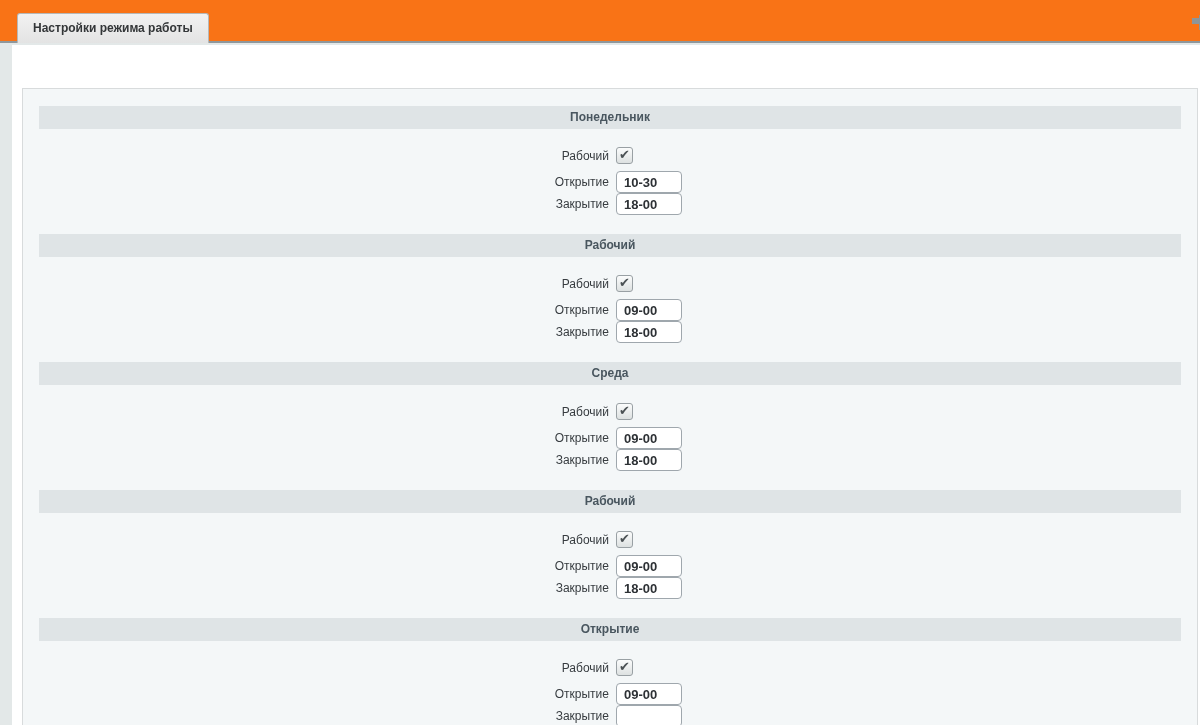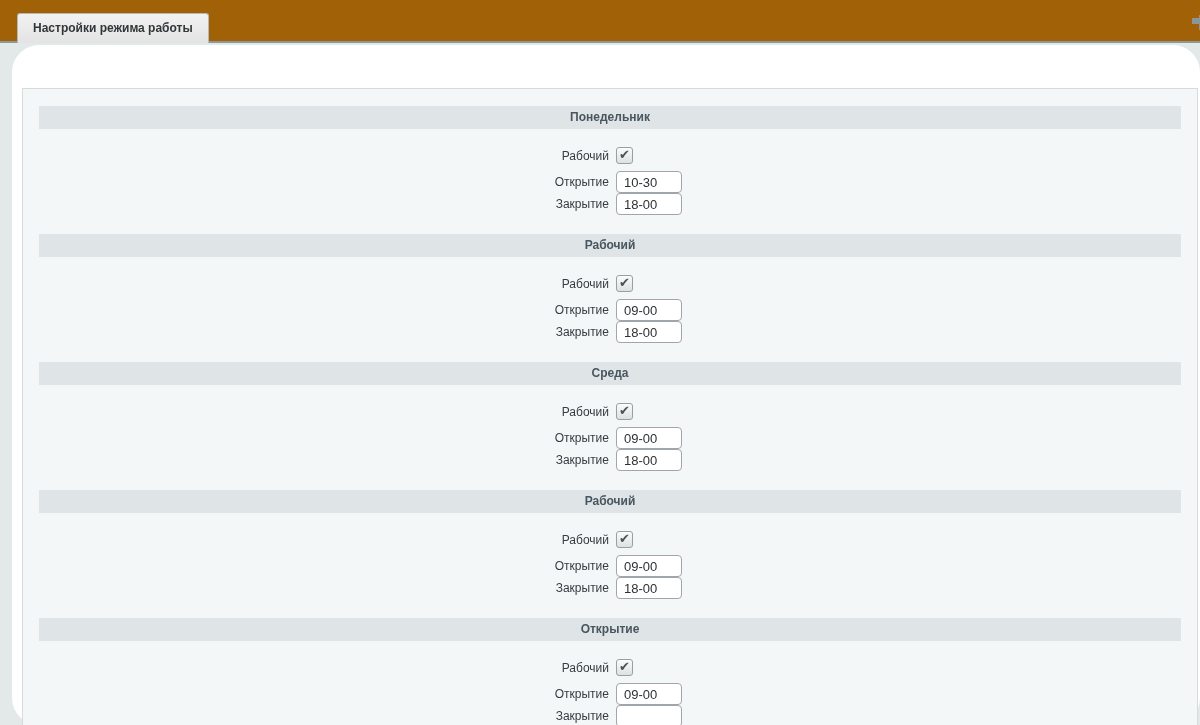--- a/index.html
+++ b/index.html
@@ -6,41 +6,40 @@
   html,body { width:1200px; height:725px; overflow:hidden; }
   body {
     position:relative;
     background:#e3e8e8;
     font-family:"Liberation Sans", sans-serif;
   }
 
   
   .tab-bar {
     position:absolute; top:0; left:0; width:1200px; height:43px;
-    background:#a16207;
+    background:#f97316;
     border-bottom:2px solid #8f979b;
   }
   .tab {
     position:absolute; left:17px; top:13px; height:30px;
     line-height:29px; padding:0 15px;
     background:linear-gradient(#f2f2f2,#e3e3e3);
     border:1px solid #b6b8b8; border-bottom:none;
     border-radius:3px 3px 0 0;
     font-size:12px; font-weight:bold; color:#333638;
     cursor:pointer; white-space:nowrap;
   }
   .pin-icon {
     position:absolute; top:15px; right:-6px;
   }
 
   
   .card {
     position:absolute; top:45px; left:12px; right:0; bottom:0;
     background:#ffffff;
-    border-radius:27px;
   }
 
   
   .panel {
     position:absolute; top:43px; left:10px; right:2px; bottom:-12px;
     background:#f4f7f8;
     border:1px solid #d8dbdc;
     padding:17px 16px;
   }
 
@@ -72,21 +71,21 @@
     position:absolute; left:2px; top:-1px;
     font-size:13px; color:#4b5154;
   }
 
   .time-input {
     width:66px; height:22px;
     border:1px solid #9fa7ad; border-radius:4px;
     background:#fff;
     padding:0 7px;
     font-family:"Liberation Sans", sans-serif;
-    font-size:13px; color:#2d3135;
+    font-size:13px; color:#2d3135;font-weight:bold;
   }
 </style>
 </head>
 <body>
 
 <div class="tab-bar">
   <div class="tab">Настройки режима работы</div>
   <span class="pin-icon">
     <svg width="14" height="16" viewBox="0 0 14 16">
       <rect x="7" y="0" width="3" height="15" fill="#8d9599"></rect>

